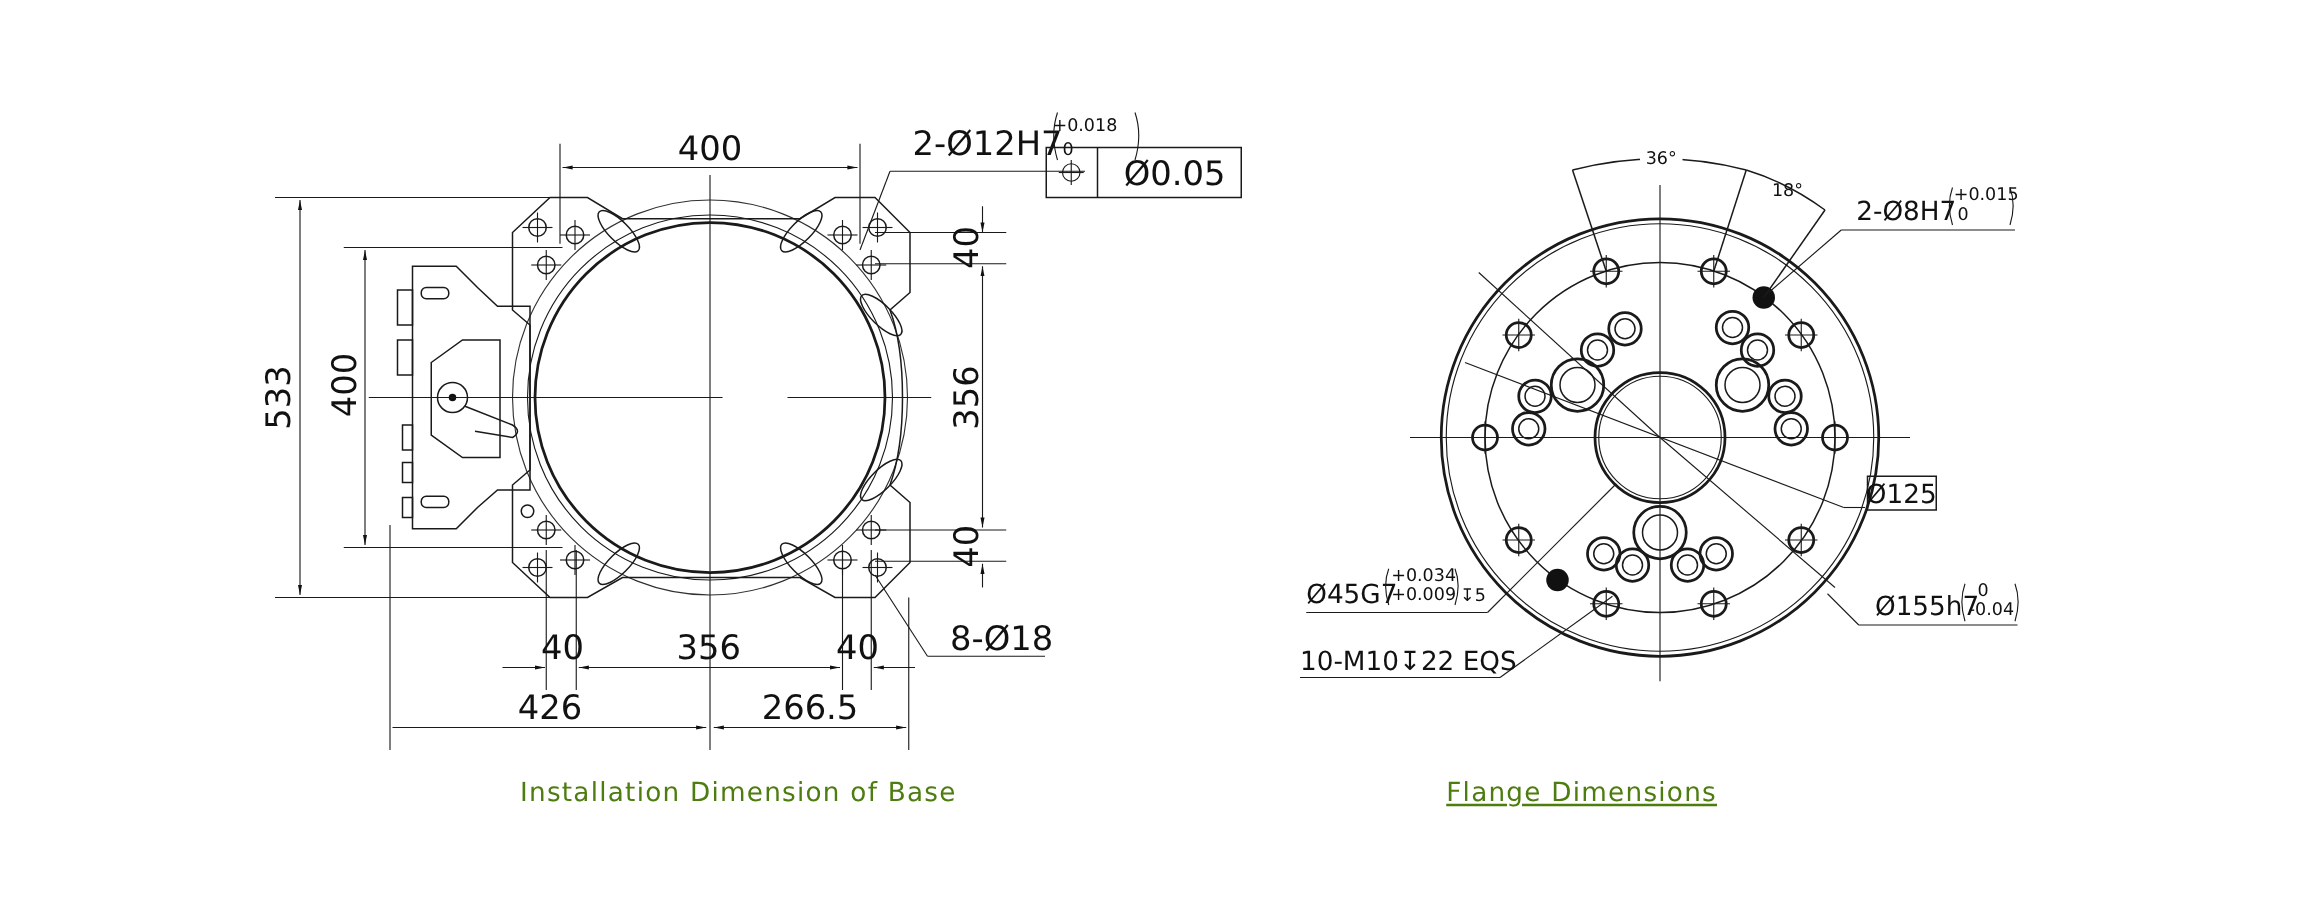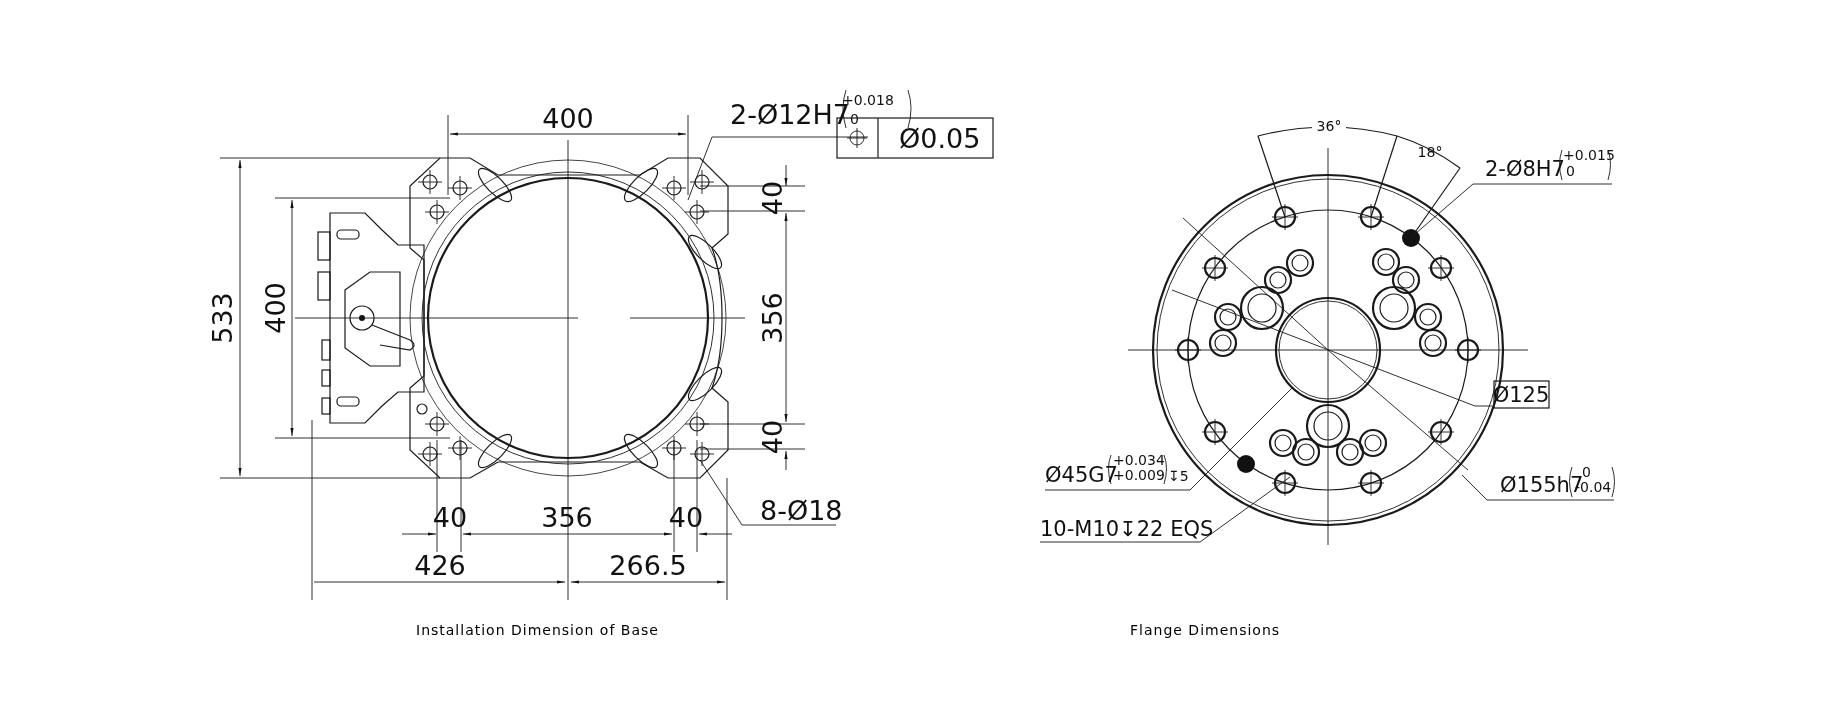--- a/index.html
+++ b/index.html
@@ -4,23 +4,23 @@
 <style>
   html, body { margin: 0; padding: 0; background: #ffffff; }
   body { width: 1846px; height: 726px; position: relative; overflow: hidden; font-family: "Liberation Sans", sans-serif; }
   svg { position: absolute; left: 0; top: 0; }
   .ln { stroke: #1a1a1a; fill: none; stroke-width: 1.2; }
   .thin { stroke: #1a1a1a; fill: none; stroke-width: 0.9; }
   .thick { stroke: #1a1a1a; fill: none; stroke-width: 2.2; }
   .dim { font-family: "DejaVu Sans", sans-serif; fill: #111; font-size: 27px; }
   .dim-s { font-family: "DejaVu Sans", sans-serif; fill: #111; font-size: 21px; }
   .dim-xs { font-family: "DejaVu Sans", sans-serif; fill: #111; font-size: 14px; }
-  .caption { position: absolute; top: 622px; font-family: "DejaVu Sans", sans-serif; font-size: 14px; color: #000000; letter-spacing: 1px; white-space: nowrap; }
+  .caption { position: absolute; top: 622px; font-family: "DejaVu Sans", sans-serif; font-size: 21px; color: #4d7c0f; letter-spacing: 1px; white-space: nowrap; }
   #cap-base { left: 416px; }
-  #cap-flange { left: 1130px; }
+  #cap-flange { left: 1157px; text-decoration: underline; }
 </style>
 </head>
 <body>
 
 <svg width="1846" height="726" viewBox="0 0 1846 726">
   <defs>
     <marker id="arr" viewBox="0 0 10 10" refX="10" refY="5" markerWidth="9" markerHeight="9" orient="auto-start-reverse">
       <path d="M0,3 L10,5 L0,7 Z" fill="#111"></path>
     </marker>
     <g id="xhole">

